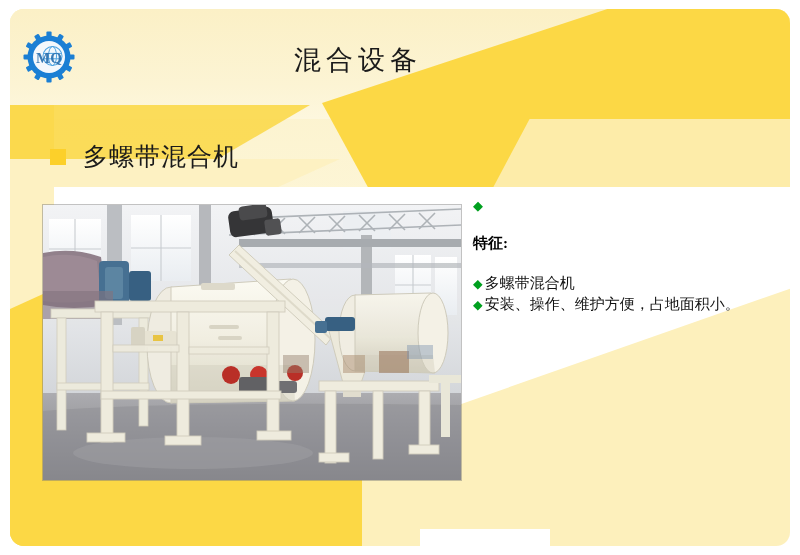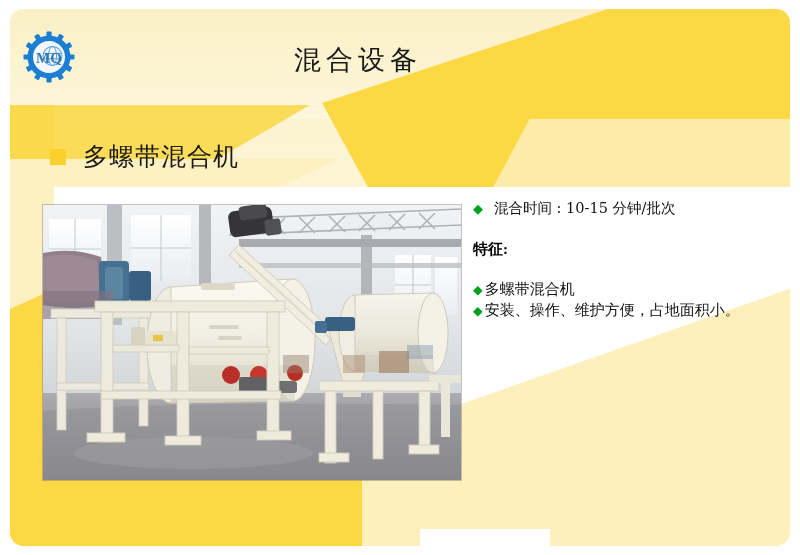--- a/index.html
+++ b/index.html
@@ -455,21 +455,20 @@
       <rect x="364" y="140" width="26" height="14" fill="#6f86a8" opacity=".4"></rect>
 
       <rect x="0" y="0" width="418" height="275" fill="#ffffff" opacity="0.04"></rect>
     </svg>
   </div>
 
   <div id="text-col">
 
     <div class="line-main">
       <span class="diamond">◆</span>
-      <span>混合时间 : 10-15 分钟/批次</span>
     </div>
 
     <div id="features-heading">特征:</div>
 
     <div id="feature-list">
       <div class="feat-line">
         <span class="diamond">◆</span>
         <span>多螺带混合机</span>
       </div>
       <div class="feat-line">

